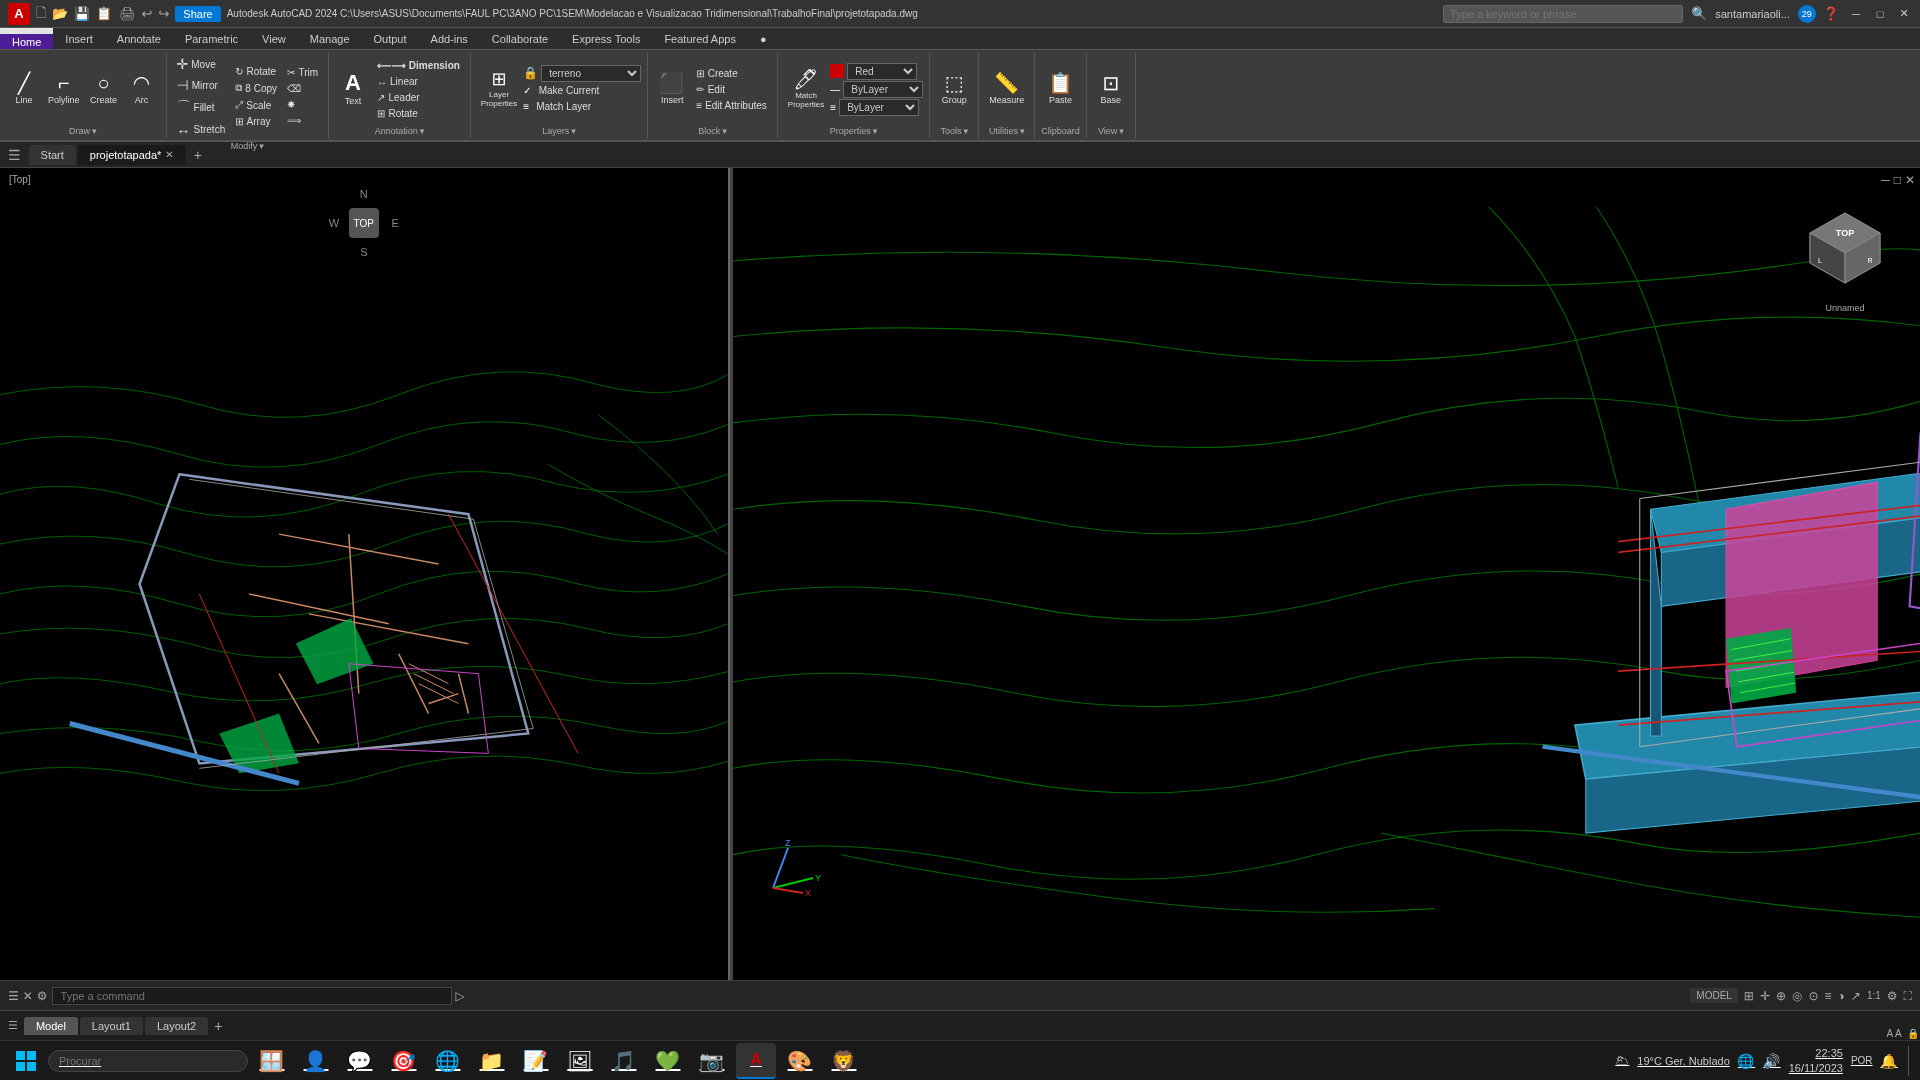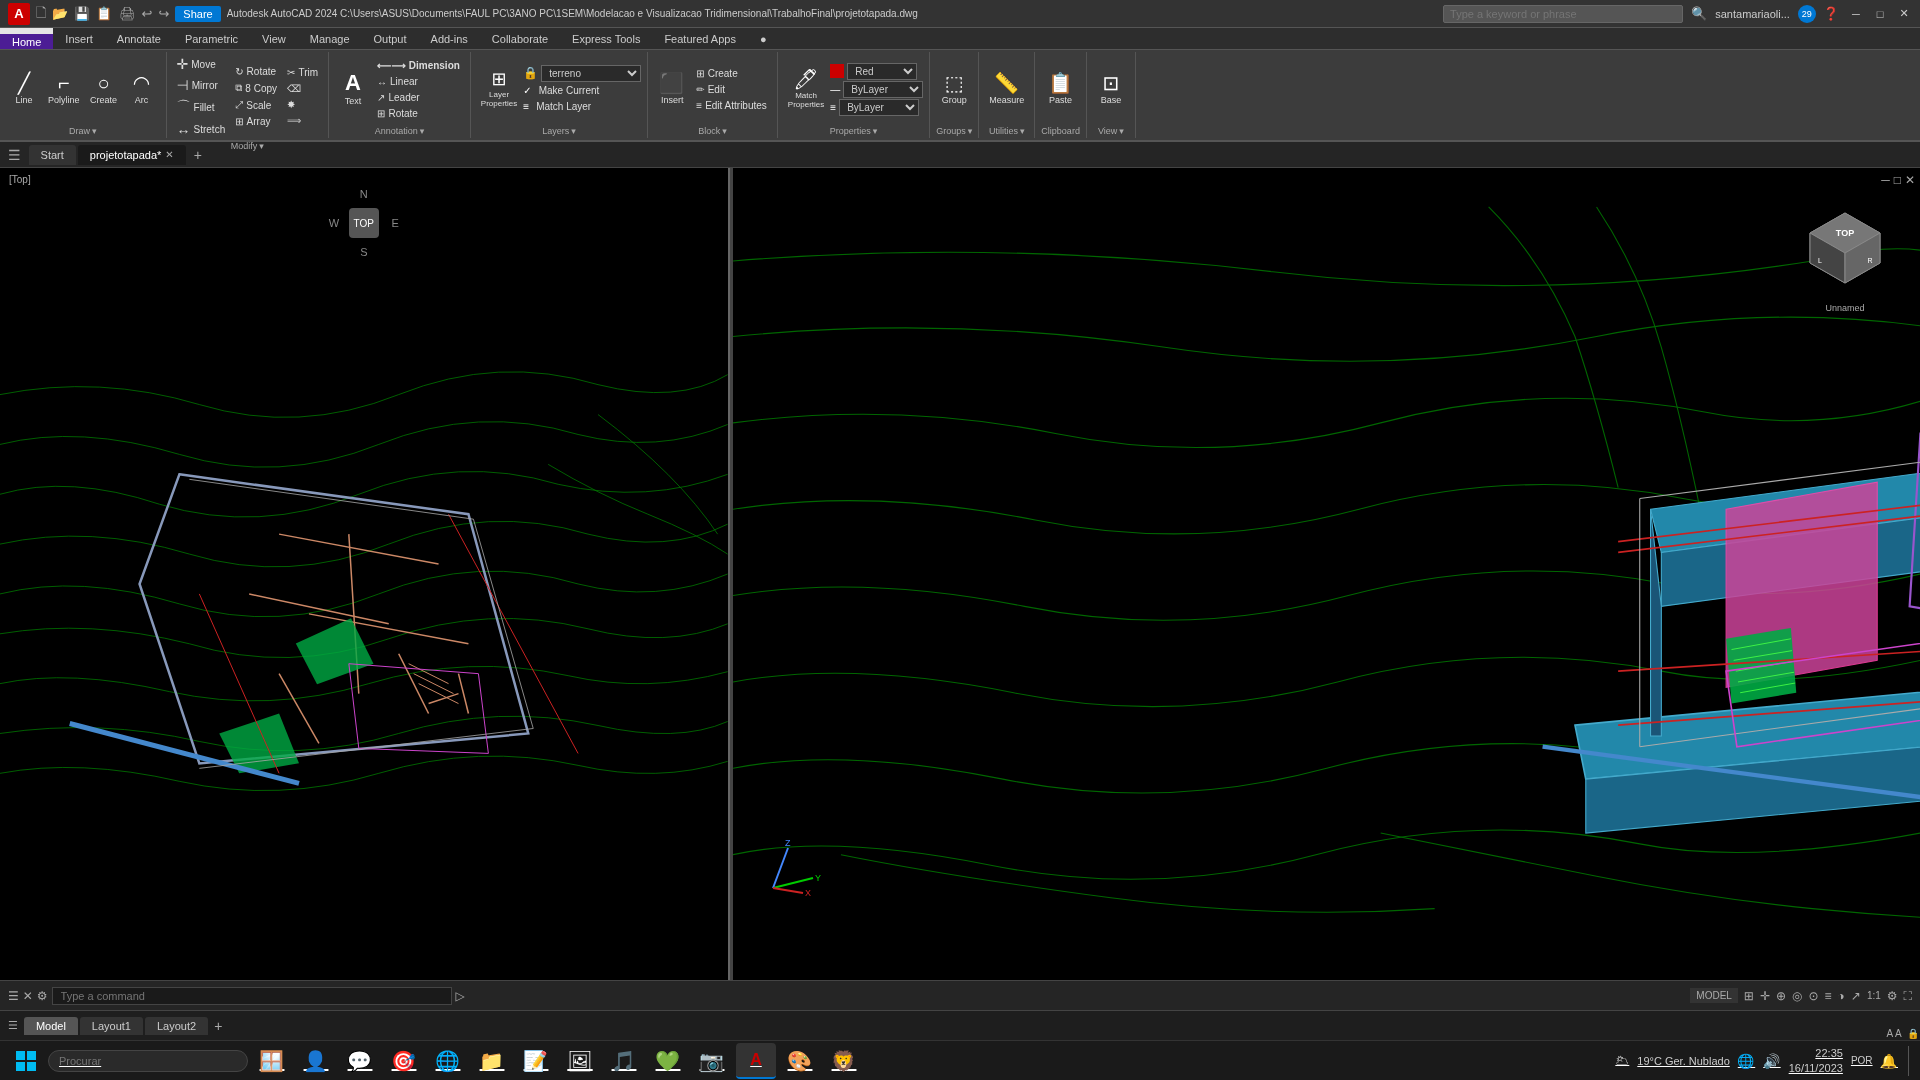--- a/index.html
+++ b/index.html
@@ -573,21 +573,21 @@
   </div>
 
   <div class="ribbon-group">
     <div class="ribbon-group-content">
       <div class="ribbon-btn">
         <span class="icon" style="font-size:20px;">⬚</span>
         <span class="label">Group</span>
       </div>
     </div>
     <div class="ribbon-group-label">
-      <span>Groups</span>
+      <span>Tools</span>
       <span>▾</span>
     </div>
   </div>
 
   <div class="ribbon-group">
     <div class="ribbon-group-content">
       <div class="ribbon-btn">
         <span class="icon" style="font-size:20px;">📏</span>
         <span class="label">Measure</span>
       </div>

